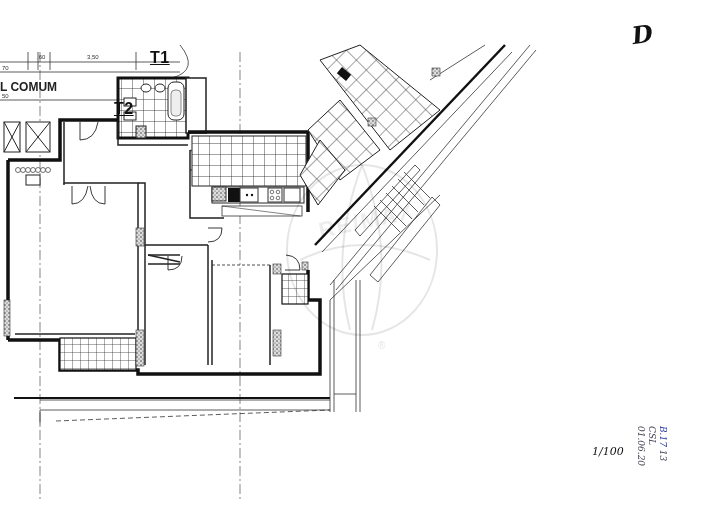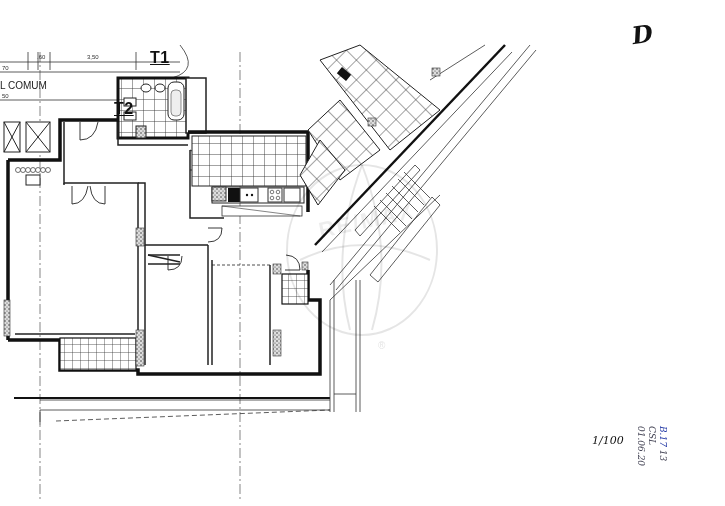--- a/index.html
+++ b/index.html
@@ -2,21 +2,21 @@
 <html><head>
 <meta charset="utf-8">
 <style>
   html, body { margin:0; padding:0; background:#ffffff; }
   body { width:725px; height:506px; position:relative; overflow:hidden; font-family:"Liberation Sans", sans-serif; }
   .sheet { position:absolute; left:0; top:0; width:725px; height:506px; background:#fff; }
   svg.plan { position:absolute; left:0; top:0; width:725px; height:506px; }
   .lbl { position:absolute; color:#111; white-space:nowrap; }
   .unit-label { font-weight:bold; font-size:16px; letter-spacing:0.5px;text-decoration:underline; }
   .dim { font-size:6px; color:#333; }
-  .common { font-size:10px; color:#222; }
+  .common { font-size:12px; color:#222;font-weight:bold; }
   .hand { font-family:"DejaVu Serif", serif; font-style:italic; }
   .sheet-letter { font-size:24px; font-weight:bold; transform:rotate(-8deg); }
   .scale { font-size:11px; }
   .note { position:absolute; left:668px; top:426px; width:70px; transform:rotate(90deg); transform-origin:left top; font-size:9px; color:#445; line-height:11px; }
   .note .ink { color:#2a3fa8; }
   .wm-text { position:absolute; left:318px; top:208px; font-size:22px; font-weight:bold; color:rgba(0,0,0,0.07); transform:rotate(-12deg); letter-spacing:2px; }
   .wm-reg { position:absolute; left:378px; top:340px; font-size:10px; color:rgba(0,0,0,0.12); }
 </style>
 </head>
 <body>
@@ -212,20 +212,20 @@
   <span class="lbl unit-label" style="left:150px;top:49px;">T1</span>
   <span class="lbl unit-label" style="left:82px;top:100px;margin-left:32px;">T2</span>
 
   <span class="lbl dim" style="left:37px;top:54px;">.60</span>
   <span class="lbl dim" style="left:87px;top:54px;">3,50</span>
   <span class="lbl dim" style="left:2px;top:65px;">70</span>
   <span class="lbl common" style="left:0px;top:80px;">L COMUM</span>
   <span class="lbl dim" style="left:2px;top:93px;">50</span>
 
   <span class="lbl hand sheet-letter" style="left:632px;top:20px;">D</span>
-  <span class="lbl hand scale" style="left:592px;top:434px;">1/100</span>
+  <span class="lbl hand scale" style="left:592px;top:445px;">1/100</span>
 
   <div class="note hand">
     <div><span class="ink">B.17</span> <span>13</span></div>
     <div>CSL</div>
     <div>01.06.20</div>
   </div>
 </div>
 
 </body></html>

